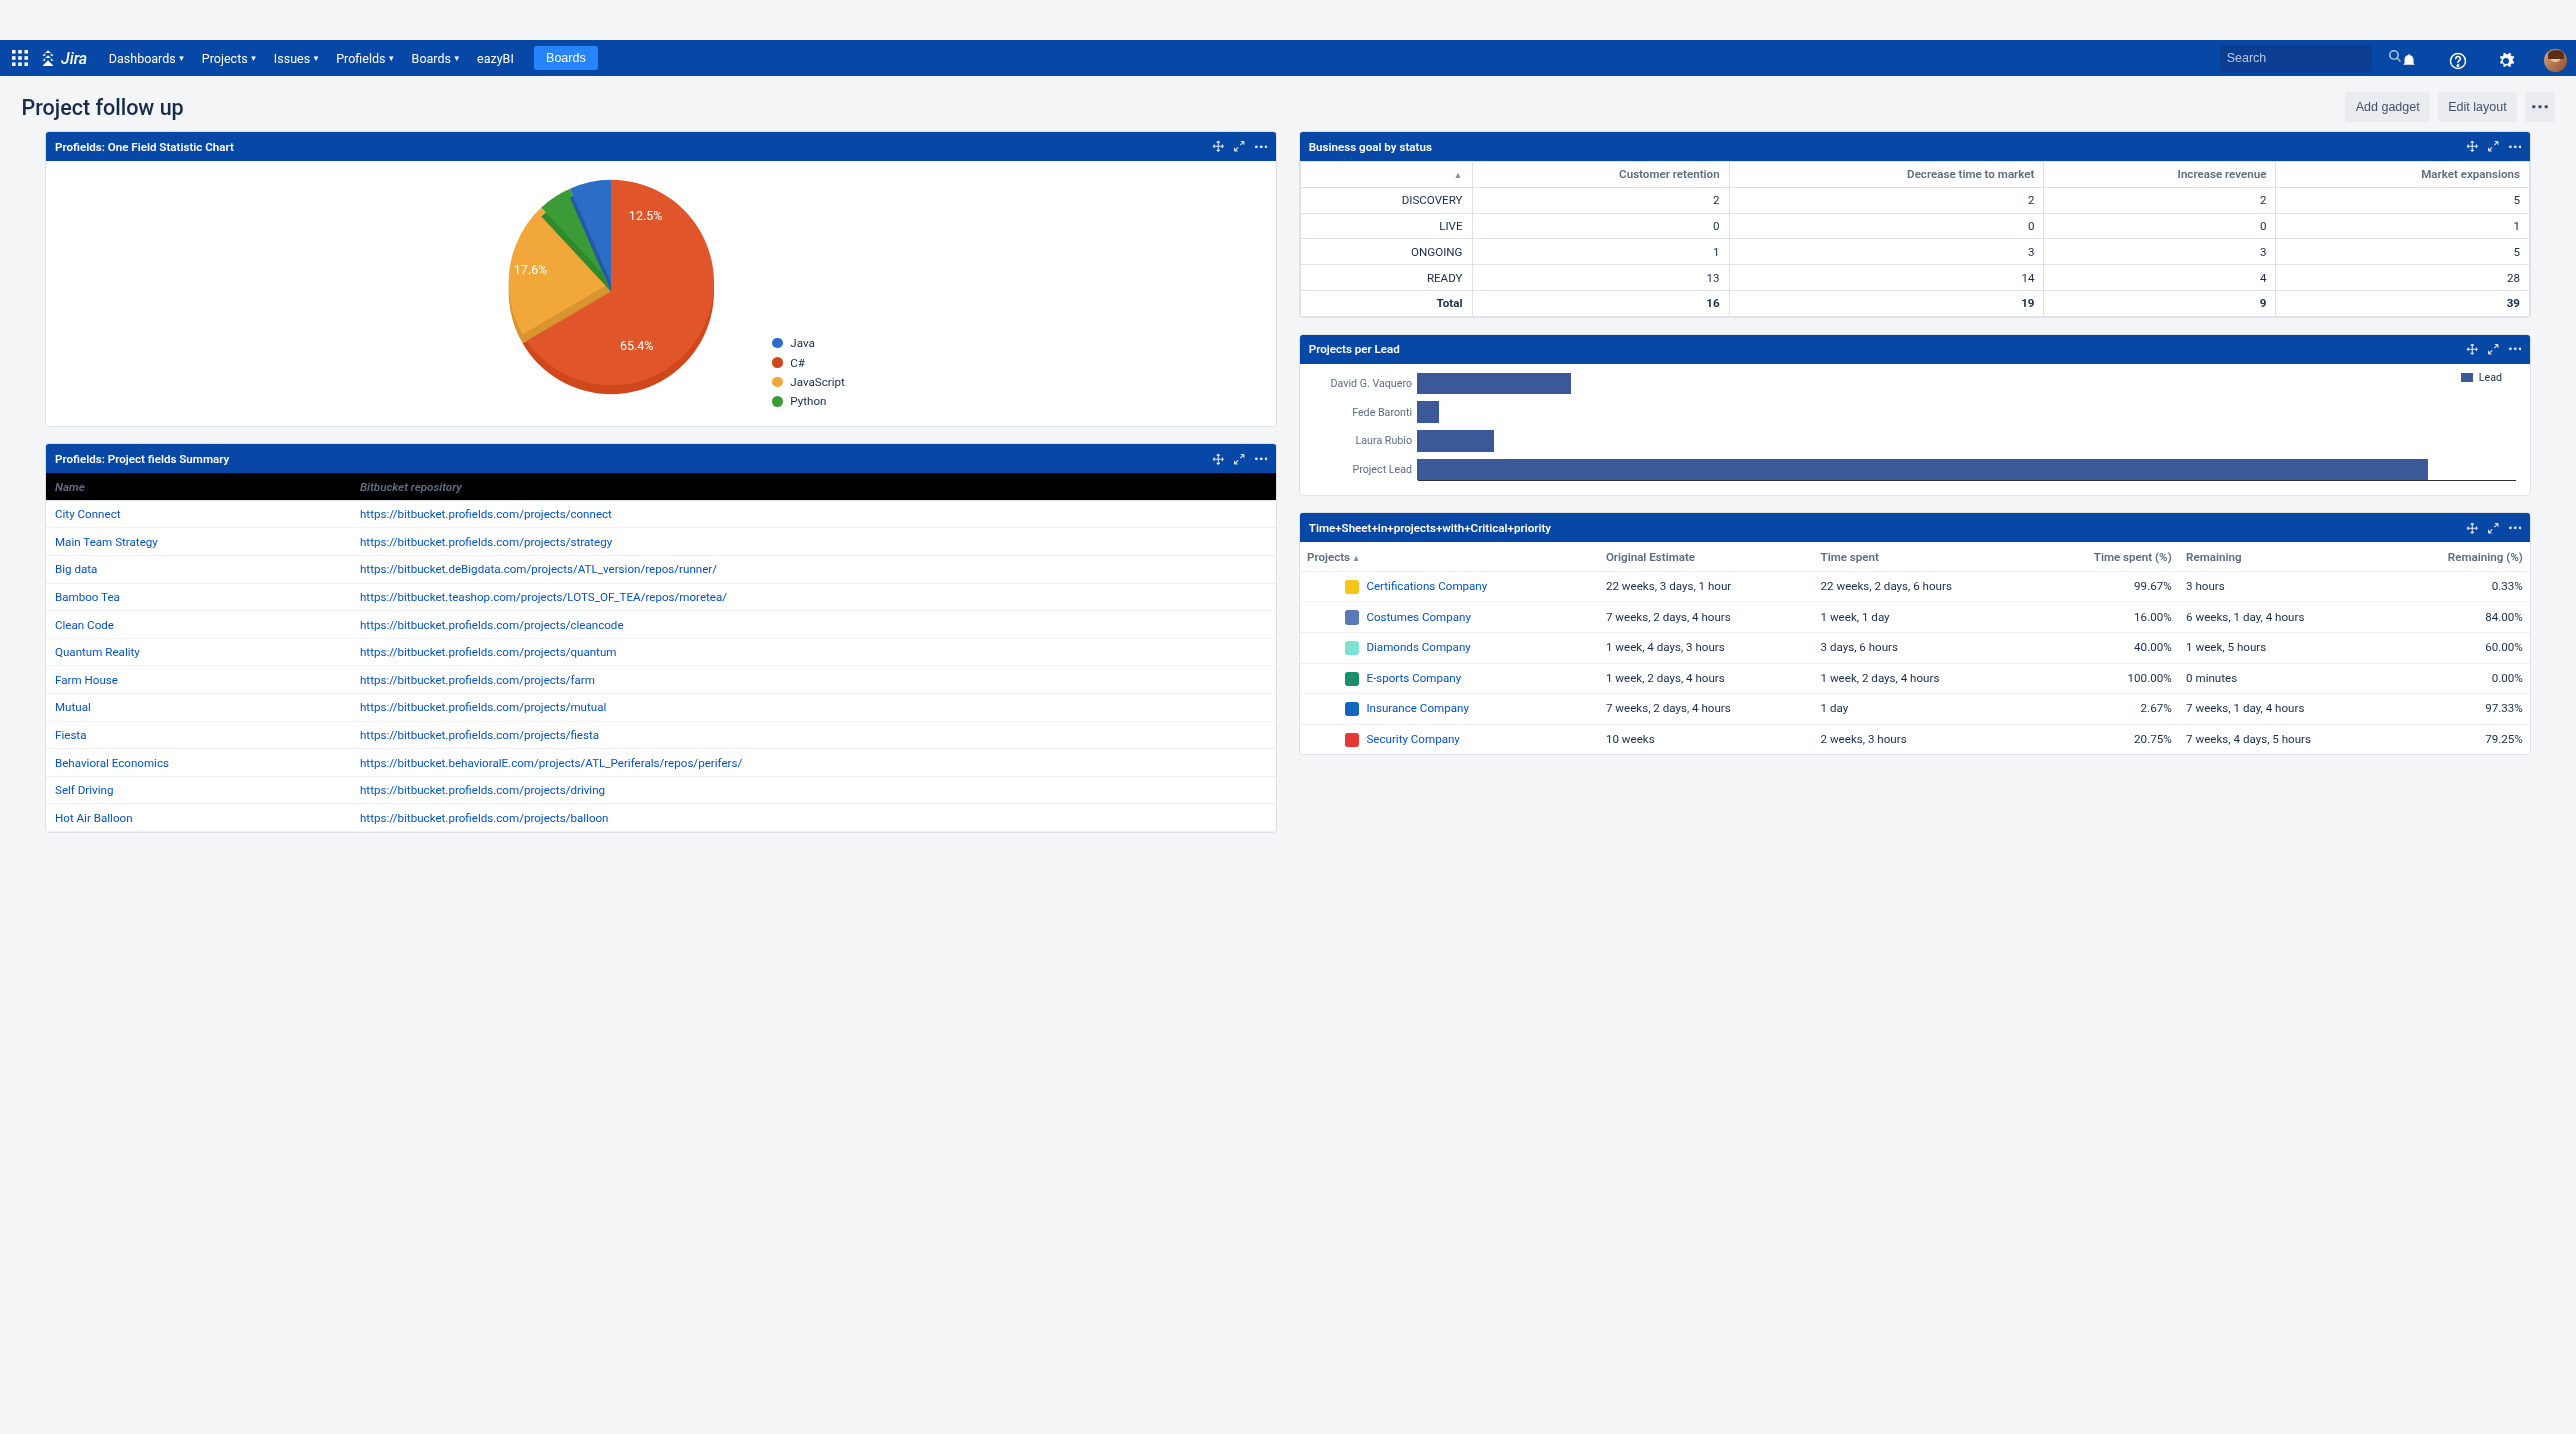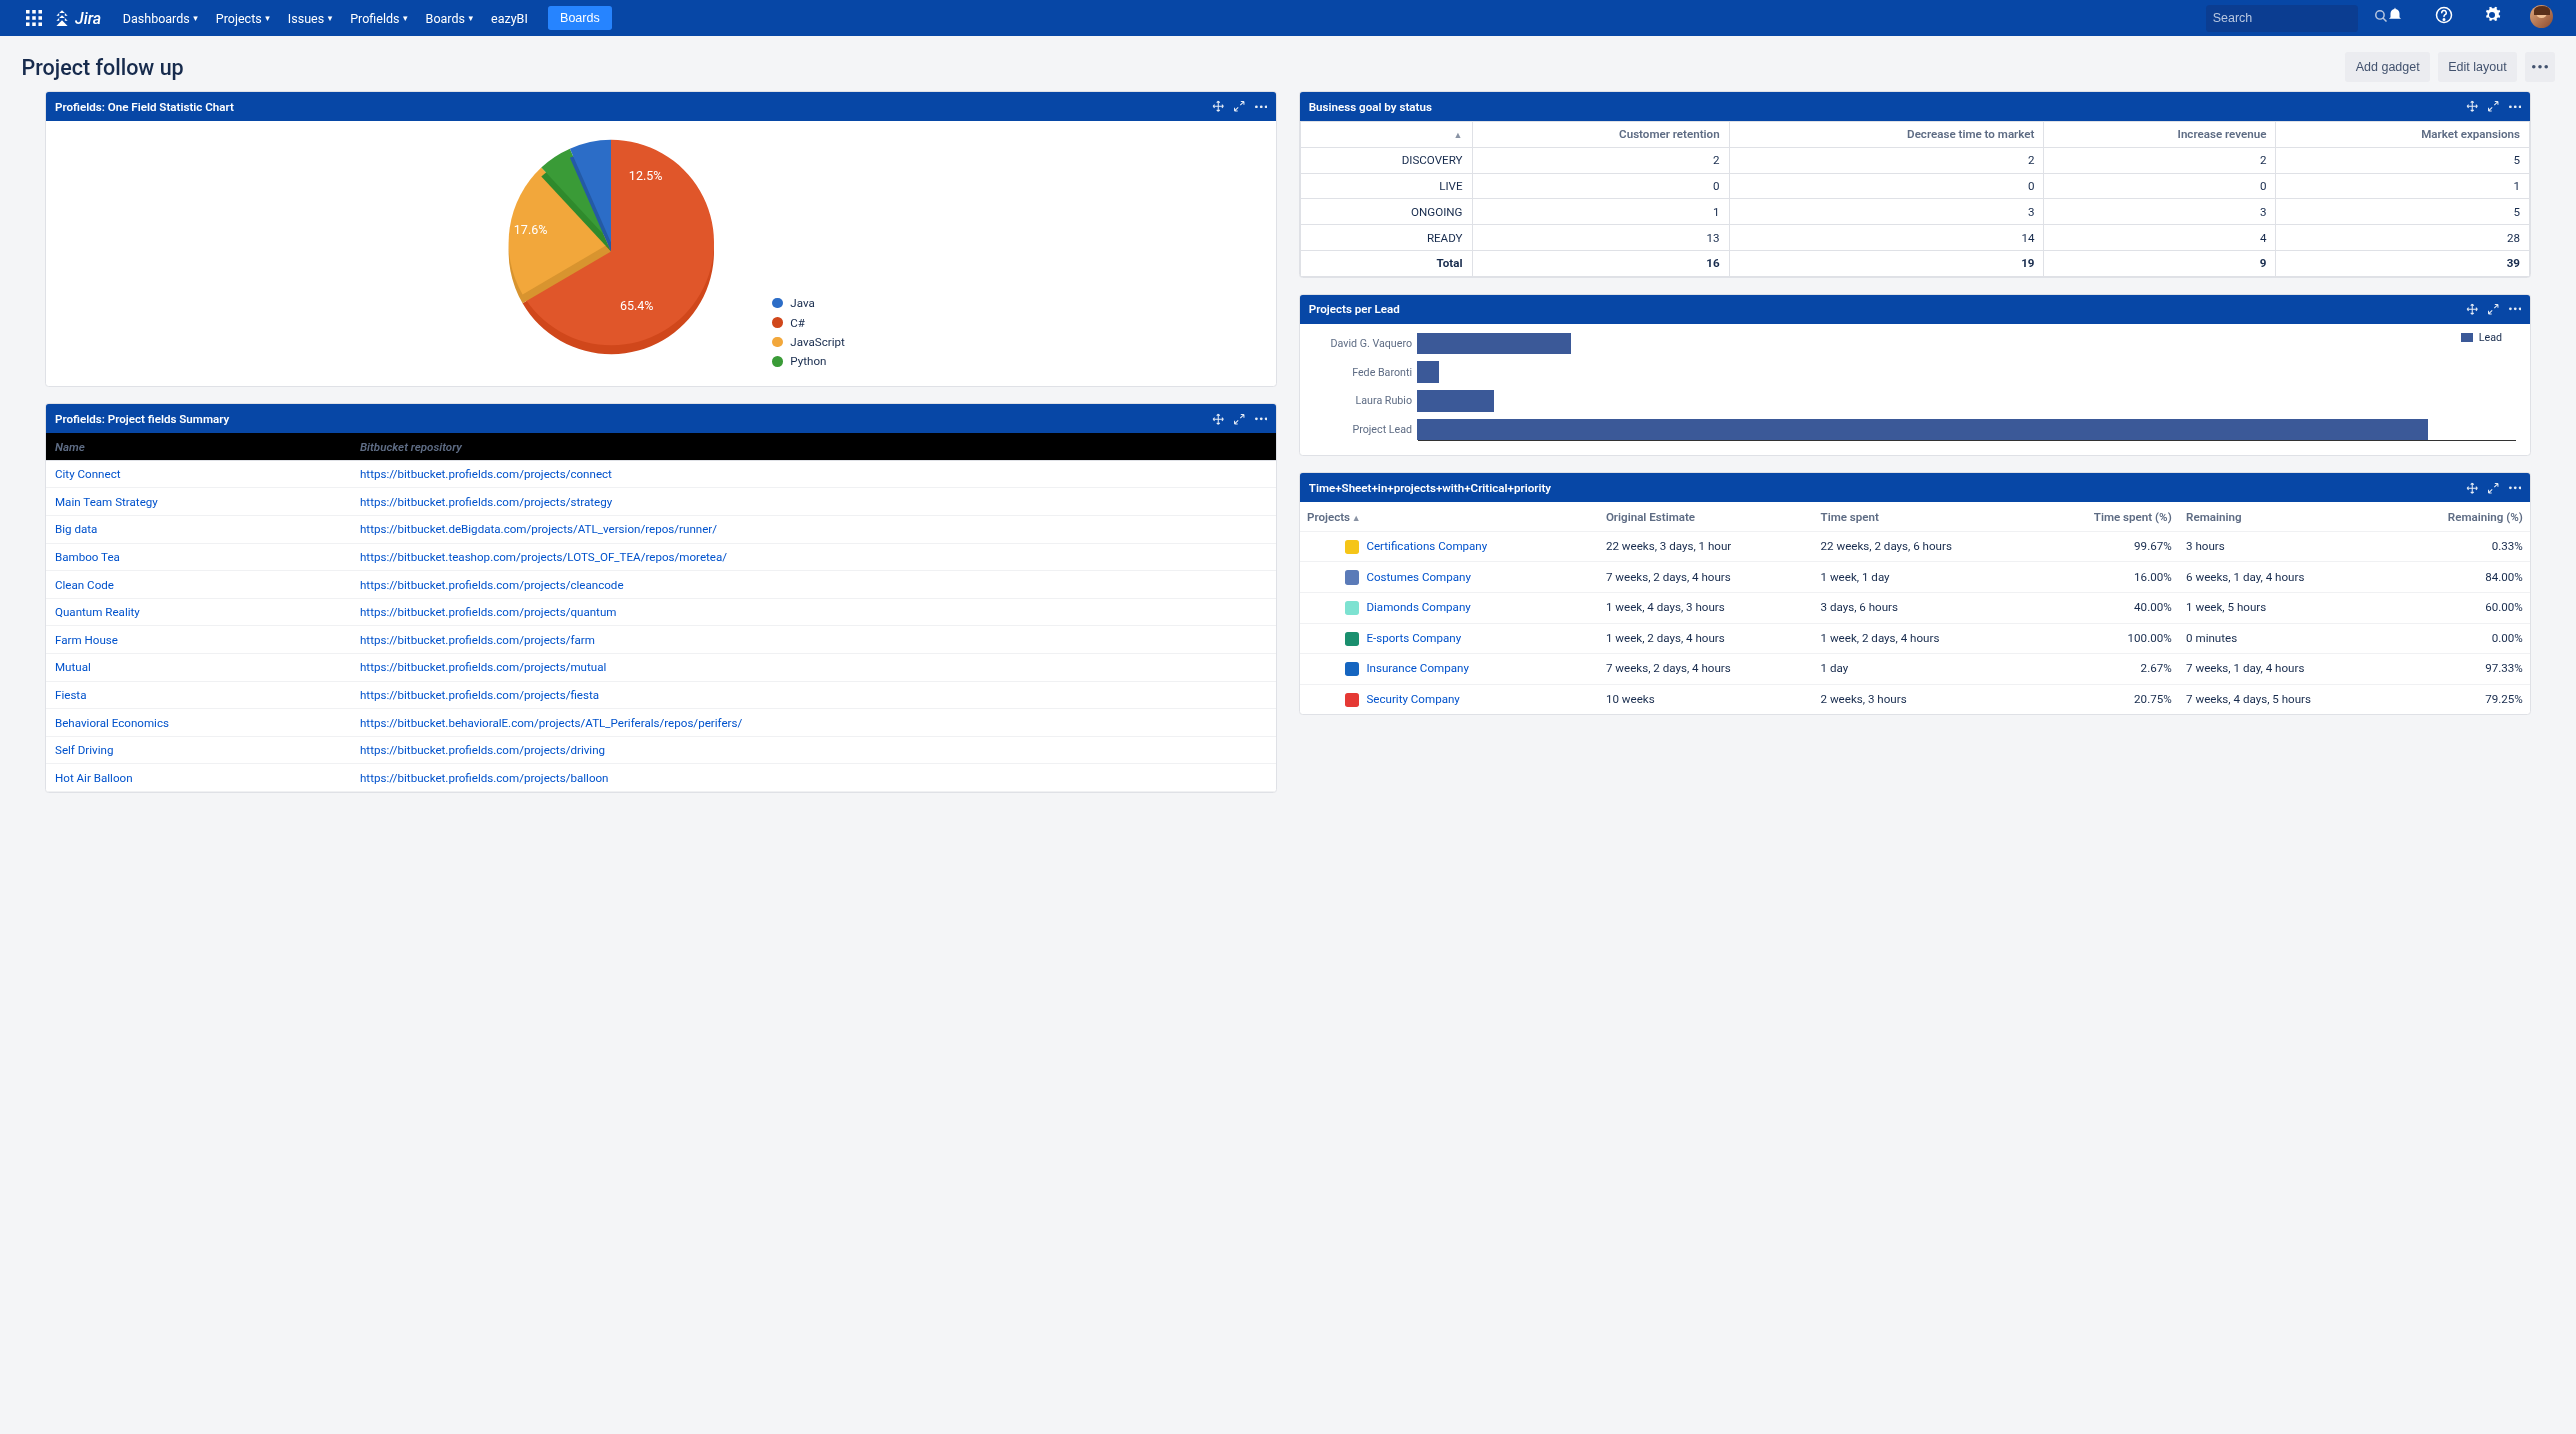--- a/index.html
+++ b/index.html
@@ -1,28 +1,28 @@
 <!DOCTYPE html>
 <html style="font-size:14.3px"><head>
 <meta charset="utf-8">
 <style>
 * { margin: 0; padding: 0; box-sizing: border-box; }
 body { font-family: -apple-system, BlinkMacSystemFont, "Segoe UI", Roboto, sans-serif; background: #f4f5f7; font-size: 12.5px; color: #172b4d; }
 
 
-.topnav { background: #0747a6; height: 36px; display: flex; align-items: center; padding: 0 23px; color: #fff; }
+.topnav { background: #0747a6; height: 36px; display: flex; align-items: center; padding: 0 9px; color: #fff; margin-top: 40px; }
 .topnav-left { display: flex; align-items: center; gap: 3.6px; }
 .app-switcher { width: 21.5px; height: 21.5px; display: flex; align-items: center; justify-content: center; cursor: pointer; }
 .jira-logo { display: flex; align-items: center; gap: 3.6px; margin: 0 9px 0 5.4px; cursor: pointer; }
 .jira-logo svg { width: 18px; height: 18px; }
 .jira-logo-text { font-size: 16px; font-weight: 500; font-style: italic; }
 .nav-item { display: flex; align-items: center; gap: 3.6px; padding: 0 9px; height: 36px; cursor: pointer; font-size: 12.5px; }
 .nav-item .chev { font-size: 9px; }
 .create-btn { background: #2684ff; color: #fff; border: none; border-radius: 2.7px; padding: 5.4px 12.5px; margin-left: 7.2px; cursor: pointer; font-size: 12.5px; }
-.topnav-right { margin-left: auto; display: flex; align-items: flex-start; gap: 27px; }
+.topnav-right { margin-left: auto; display: flex; align-items: flex-end; gap: 27px; }
 .search-box { background: #0b3d91; border: none; border-radius: 3.6px; height: 27px; width: 152px; display: flex; align-items: center; padding: 0 7.2px; }
 .search-box input { background: transparent; border: none; outline: none; color: #fff; flex: 1; font-size: 12.5px; }
 .search-box input::placeholder { color: #b8c7e0; }
 .search-box .sicon { color: #b8c7e0; }
 .nav-icon { width: 21.5px; height: 21.5px; display: flex; align-items: center; justify-content: center; cursor: pointer; color: #fff; }
 .avatar { width: 23px; height: 23px; border-radius: 50%; background: linear-gradient(135deg, #e2a97e 0%, #8b4a2e 100%); cursor: pointer; position: relative; overflow: hidden; }
 .avatar::before { content: ''; position: absolute; top: 2.7px; left: 6.3px; width: 10.7px; height: 10.7px; border-radius: 50%; background: #f2c095; }
 .avatar::after { content: ''; position: absolute; top: 1.8px; left: 3.6px; width: 16px; height: 9px; border-radius: 50% 50% 0 0; background: #5a2f1a; }
 
 

